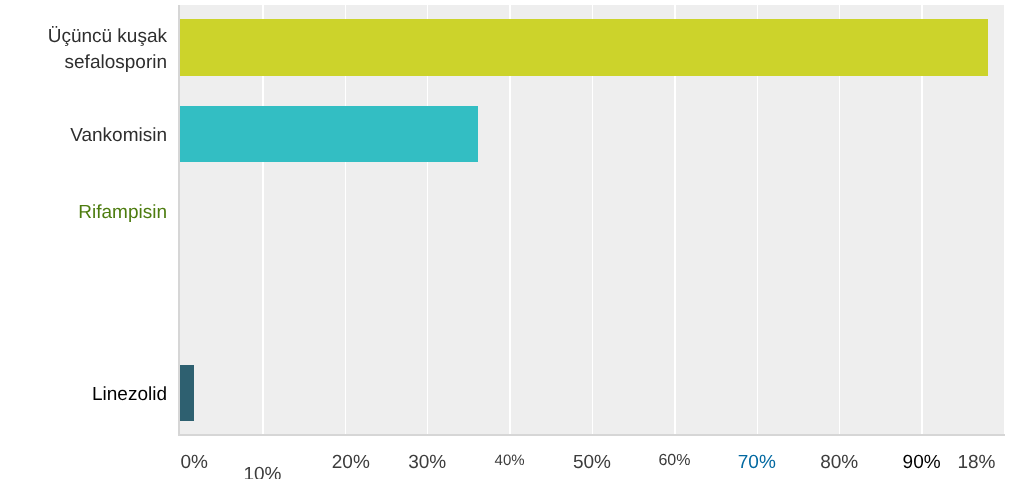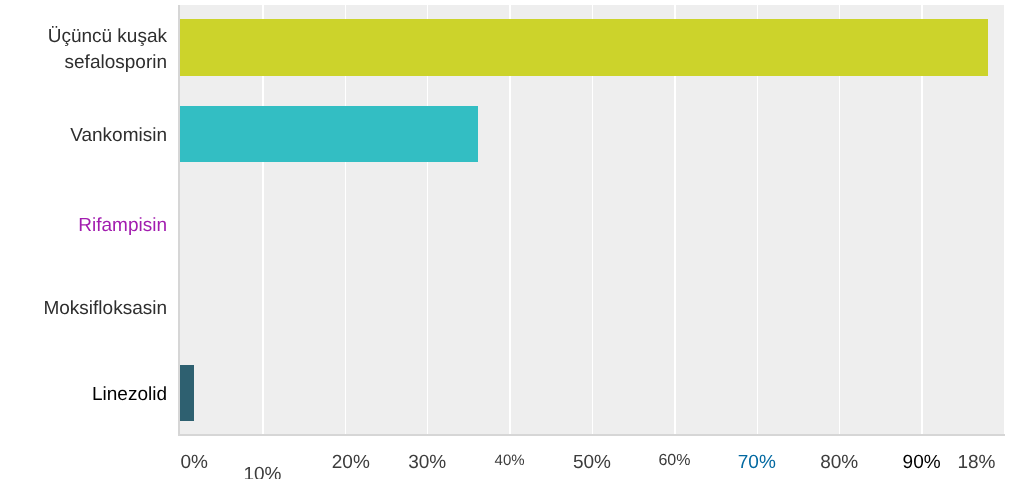--- a/index.html
+++ b/index.html
@@ -109,22 +109,21 @@
     <div class="bar" style="left: 180px; top: 105.65px; height: 56.4px; width: 298.288px; background: rgb(51, 190, 195);"></div>
     <div class="bar" style="left: 180px; top: 192px; height: 56.4px; width: 0px; background: rgb(46, 96, 112);"></div>
     <div class="bar" style="left: 180px; top: 278.35px; height: 56.4px; width: 0px; background: rgb(46, 96, 112);"></div>
     <div class="bar" style="left: 180px; top: 364.7px; height: 56.4px; width: 14.008px; background: rgb(46, 96, 112);"></div>
   </div>
 
   <div id="labels-layer">
     <div class="cat-label" style="right: 857px; font-size: 19px; top: 49.5px; color: rgb(46, 46, 46);">Üçüncü kuşak
 sefalosporin</div>
     <div class="cat-label" style="right: 857px; font-size: 19px; top: 135.85px; color: rgb(46, 46, 46);">Vankomisin</div>
-    <div class="cat-label" style="right: 857px; font-size: 19px; top: 226px; color: #a21caf;">Rifampisin</div>
-    <div class="cat-label" style="right: 857px; font-size: 19px; top: 308.55px; color: rgb(46, 46, 46);">Moksifloksasin</div>
+    <div class="cat-label" style="right: 857px; font-size: 19px; top: 213px; color: #4d7c0f;">Rifampisin</div>
     <div class="cat-label" style="right: 857px; font-size: 19px; top: 394.9px; color: #000000;">Linezolid</div>
   </div>
 
   <div id="ticks-layer">
     <div class="tick-label" style="left: 180.5px; top: 452px; font-size: 19px; color: rgb(60, 60, 60); transform: none;">0%</div>
     <div class="tick-label" style="left: 262.4px; top: 452px; font-size: 19px; color: rgb(60, 60, 60); margin-top: 12px;">10%</div>
     <div class="tick-label" style="left: 344.8px; top: 452px; font-size: 19px; color: rgb(60, 60, 60); margin-left: 6px;">20%</div>
     <div class="tick-label" style="left: 427.2px; top: 452px; font-size: 19px; color: rgb(60, 60, 60);">30%</div>
     <div class="tick-label" style="left: 509.6px; top: 452px; font-size: 15px; color: rgb(60, 60, 60);">40%</div>
     <div class="tick-label" style="left: 592px; top: 452px; font-size: 19px; color: rgb(60, 60, 60);">50%</div>

